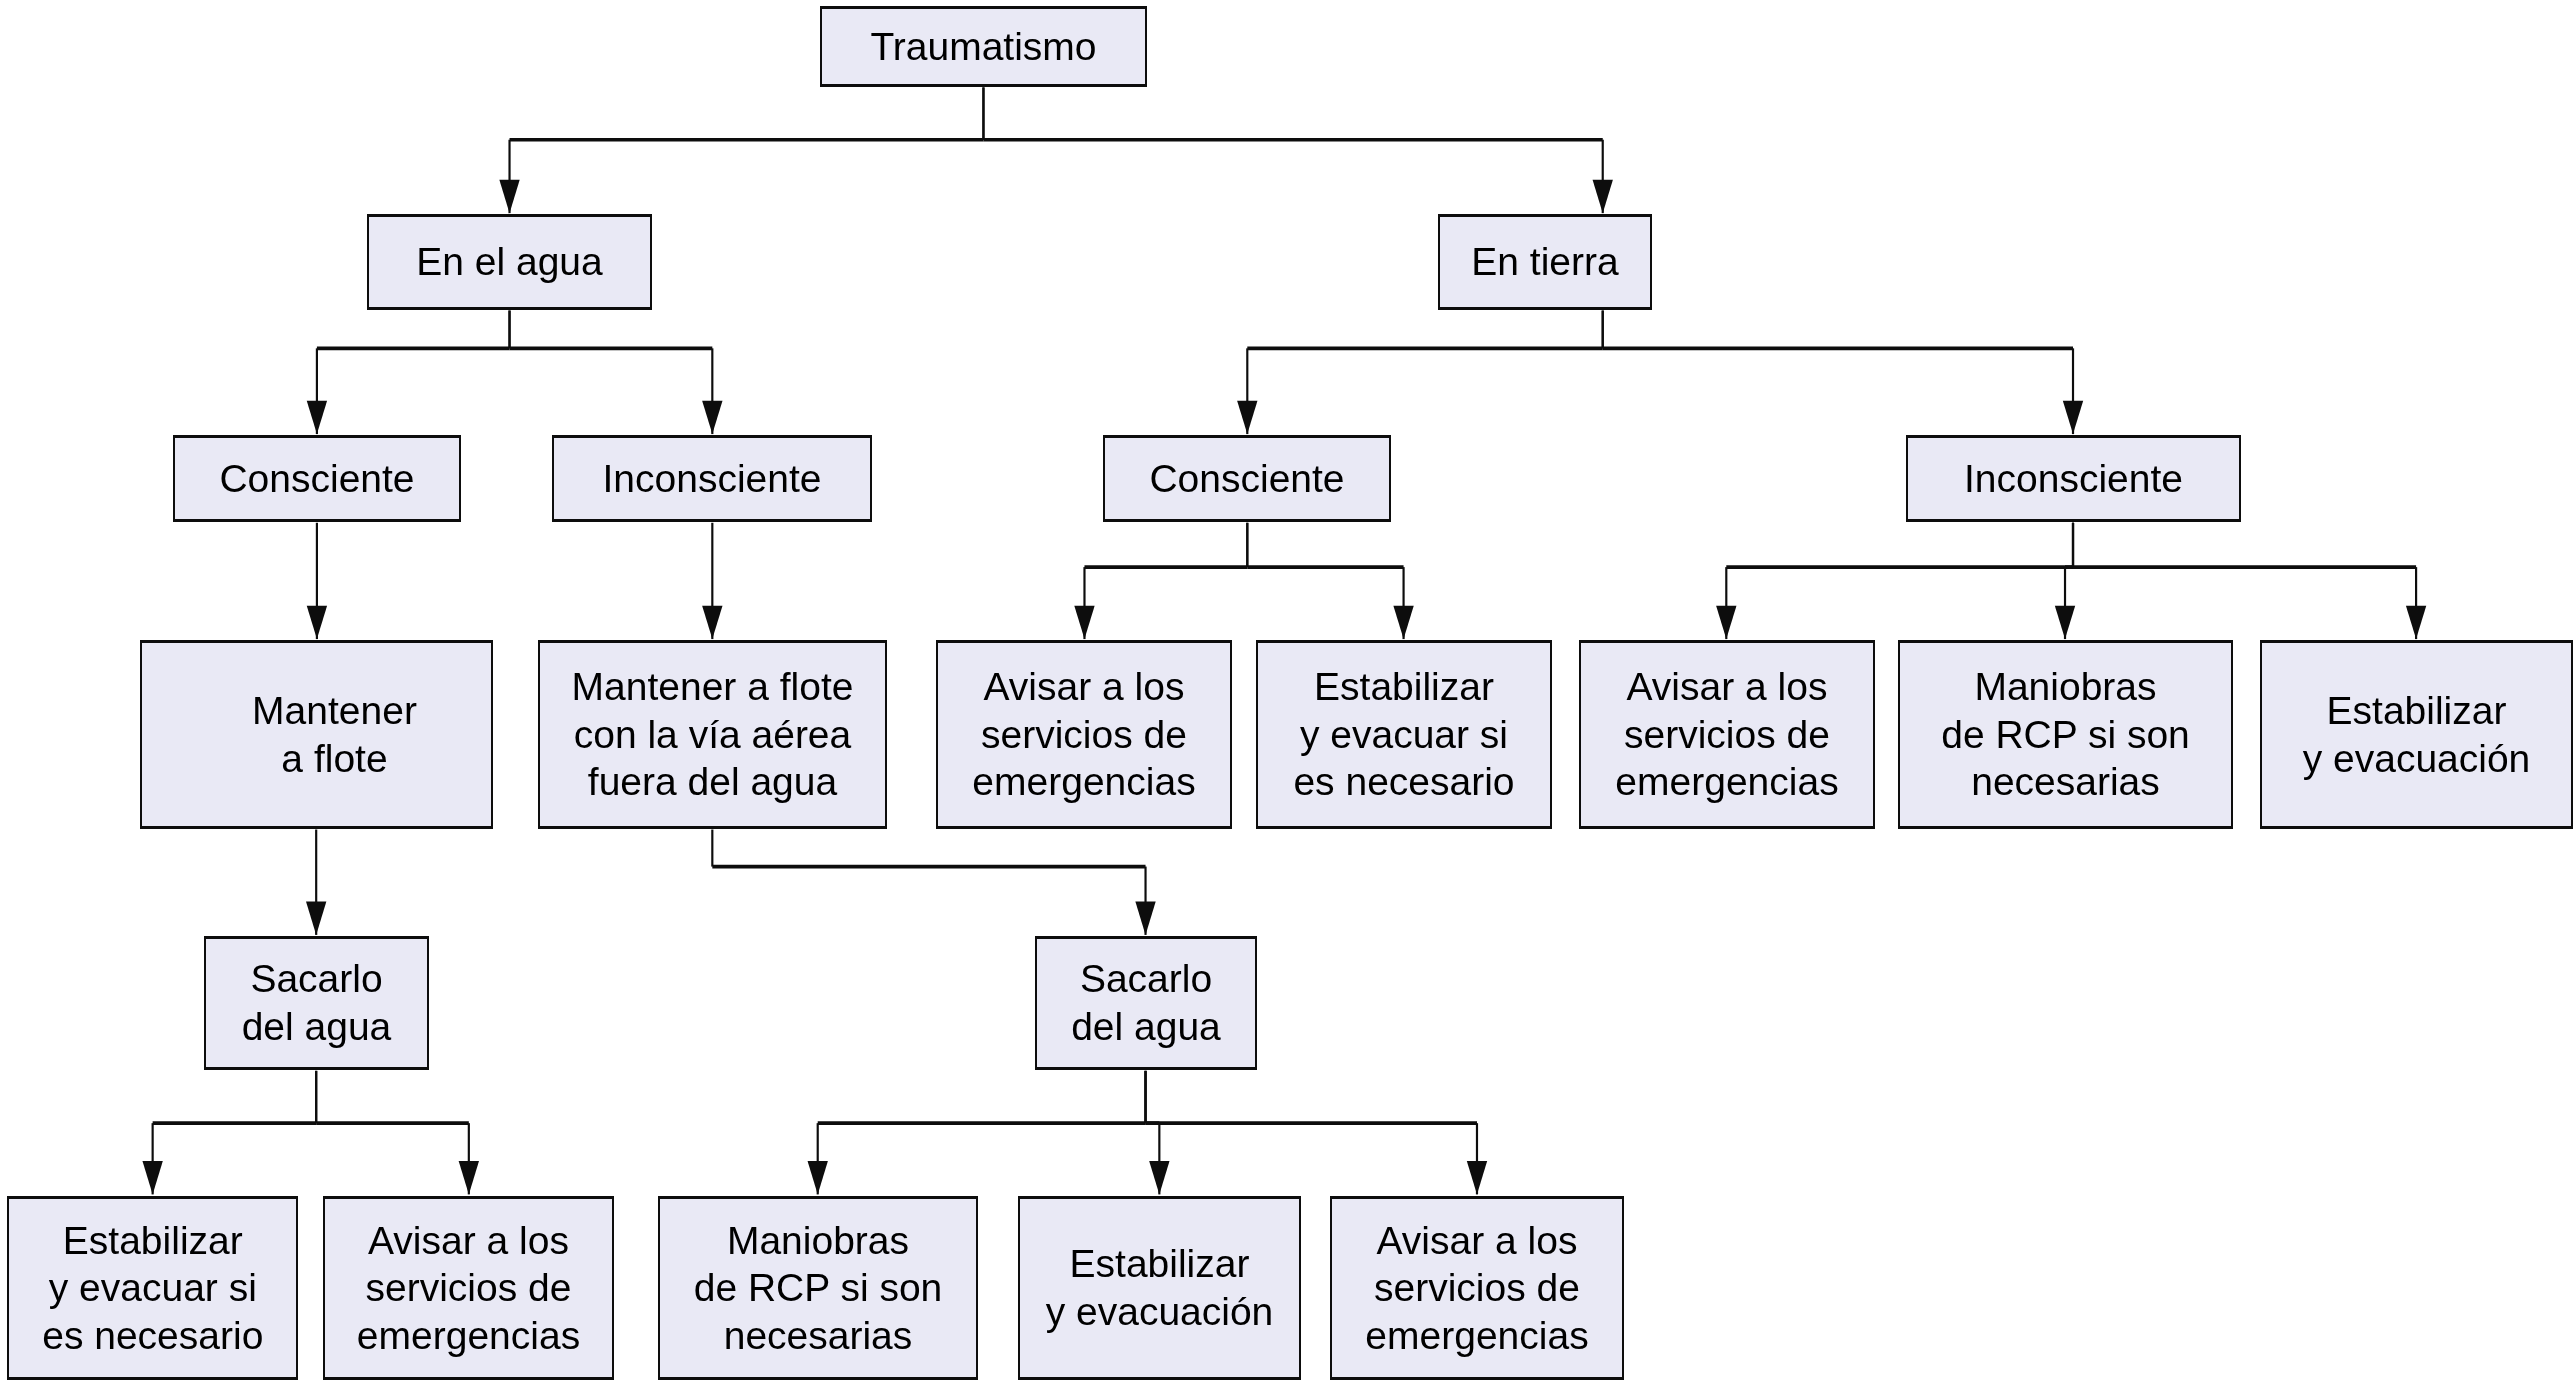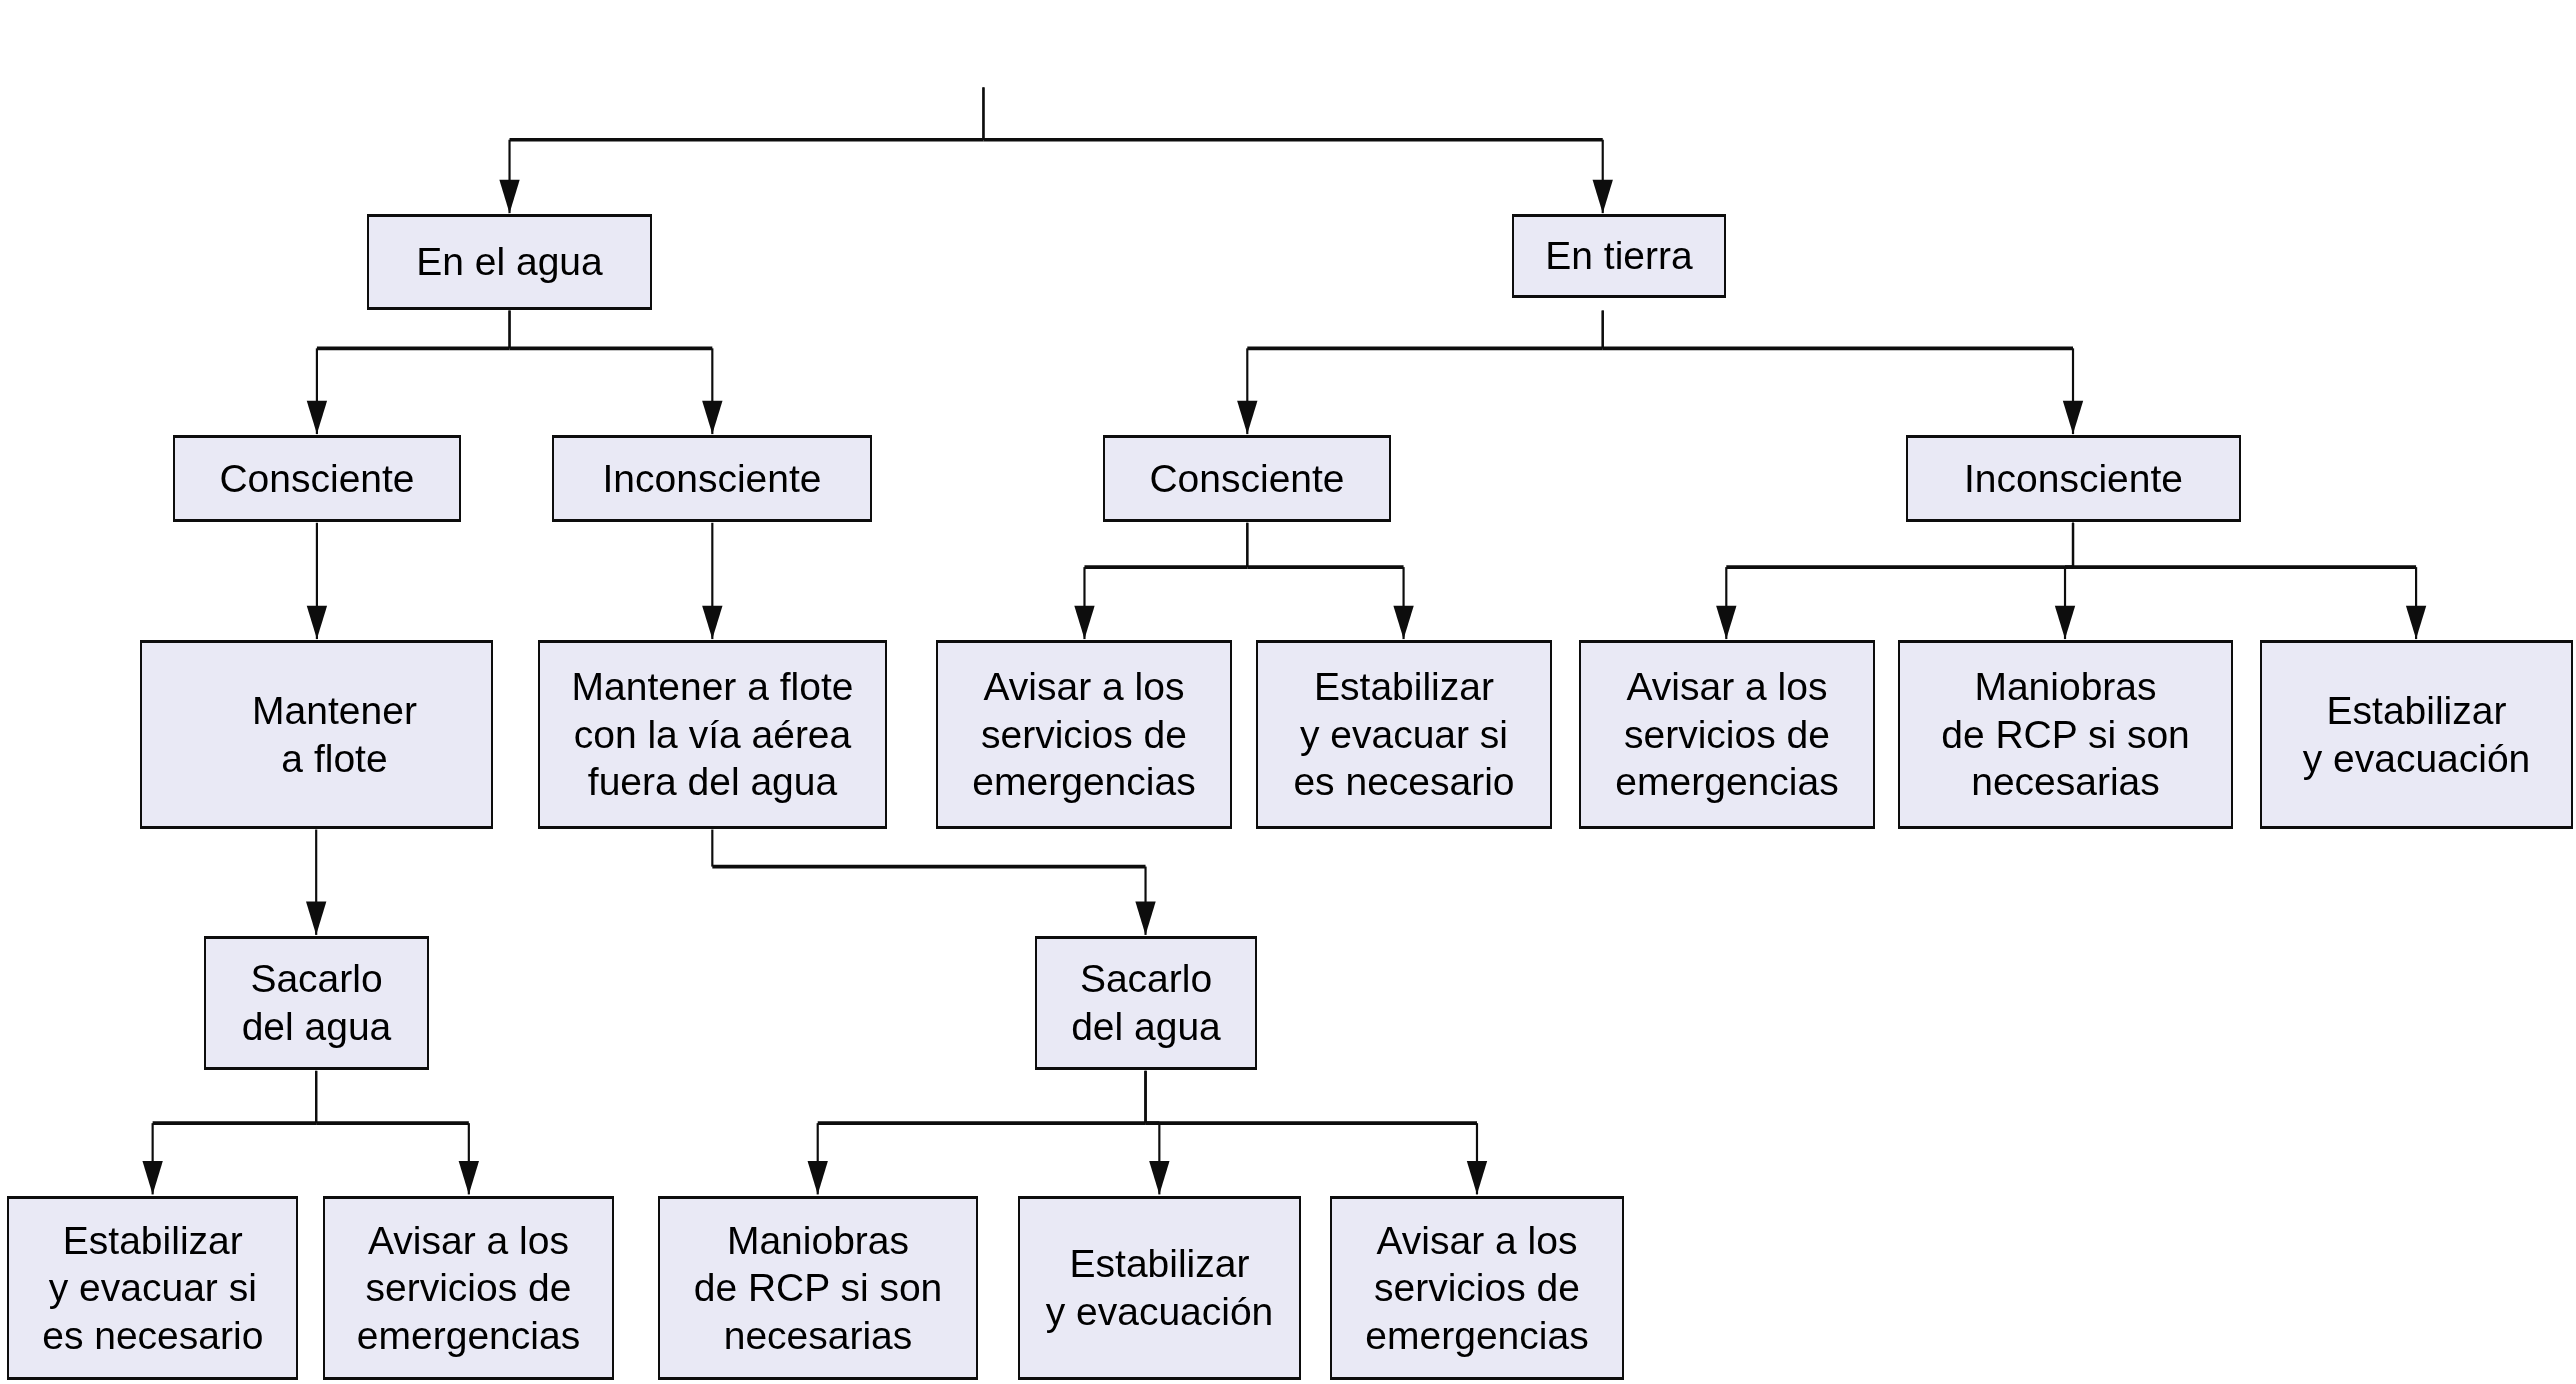--- a/index.html
+++ b/index.html
@@ -99,22 +99,23 @@
       <polygon points="1125,1643 1111,1597 1139,1597" fill="#0d0d0d"></polygon>
       <line x1="1576" y1="1473" x2="1576" y2="1545" stroke="#0d0d0d" stroke-width="3"></line>
       <line x1="1576" y1="1545" x2="1595" y2="1545" stroke="#0d0d0d" stroke-width="5"></line>
       <line x1="1595" y1="1545" x2="1595" y2="1643" stroke="#0d0d0d" stroke-width="3"></line>
       <polygon points="1595,1643 1581,1597 1609,1597" fill="#0d0d0d"></polygon>
       <line x1="1576" y1="1473" x2="1576" y2="1545" stroke="#0d0d0d" stroke-width="3"></line>
       <line x1="1576" y1="1545" x2="2032" y2="1545" stroke="#0d0d0d" stroke-width="5"></line>
       <line x1="2032" y1="1545" x2="2032" y2="1643" stroke="#0d0d0d" stroke-width="3"></line>
       <polygon points="2032,1643 2018,1597 2046,1597" fill="#0d0d0d"></polygon>
     </svg>
+    <div class="node" style="left: 820px; top: 5.8px; width: 327px; height: 81px; background: rgb(233, 233, 245); border-color: rgb(13, 13, 13);"><span>Traumatismo</span></div>
     <div class="node" style="left: 367px; top: 214px; width: 285px; height: 96px; background: rgb(233, 233, 245); border-color: rgb(13, 13, 13);"><span>En el agua</span></div>
-    <div class="node" style="left: 1512px; top: 214px; width: 214px; height: 84px; background: rgb(233, 233, 245); border-color: rgb(13, 13, 13);"><span>En tierra</span></div>
+    <div class="node" style="left: 1438px; top: 214px; width: 214px; height: 96px; background: rgb(233, 233, 245); border-color: rgb(13, 13, 13);"><span>En tierra</span></div>
     <div class="node" style="left: 173px; top: 435px; width: 288px; height: 87px; background: rgb(233, 233, 245); border-color: rgb(13, 13, 13);"><span>Consciente</span></div>
     <div class="node" style="left: 552px; top: 435px; width: 320px; height: 87px; background: rgb(233, 233, 245); border-color: rgb(13, 13, 13);"><span>Inconsciente</span></div>
     <div class="node" style="left: 1103px; top: 435px; width: 288px; height: 87px; background: rgb(233, 233, 245); border-color: rgb(13, 13, 13);"><span>Consciente</span></div>
     <div class="node" style="left: 1906px; top: 435px; width: 335px; height: 87px; background: rgb(233, 233, 245); border-color: rgb(13, 13, 13);"><span>Inconsciente</span></div>
     <div class="node" style="left: 140px; top: 640px; width: 353px; height: 189px; background: rgb(233, 233, 245); border-color: rgb(13, 13, 13); padding-left: 36px;"><span>Mantener
 a flote</span></div>
     <div class="node" style="left: 538px; top: 640px; width: 349px; height: 189px; background: rgb(233, 233, 245); border-color: rgb(13, 13, 13);"><span>Mantener a flote
 con la vía aérea
 fuera del agua</span></div>
     <div class="node" style="left: 936px; top: 640px; width: 296px; height: 189px; background: rgb(233, 233, 245); border-color: rgb(13, 13, 13);"><span>Avisar a los

